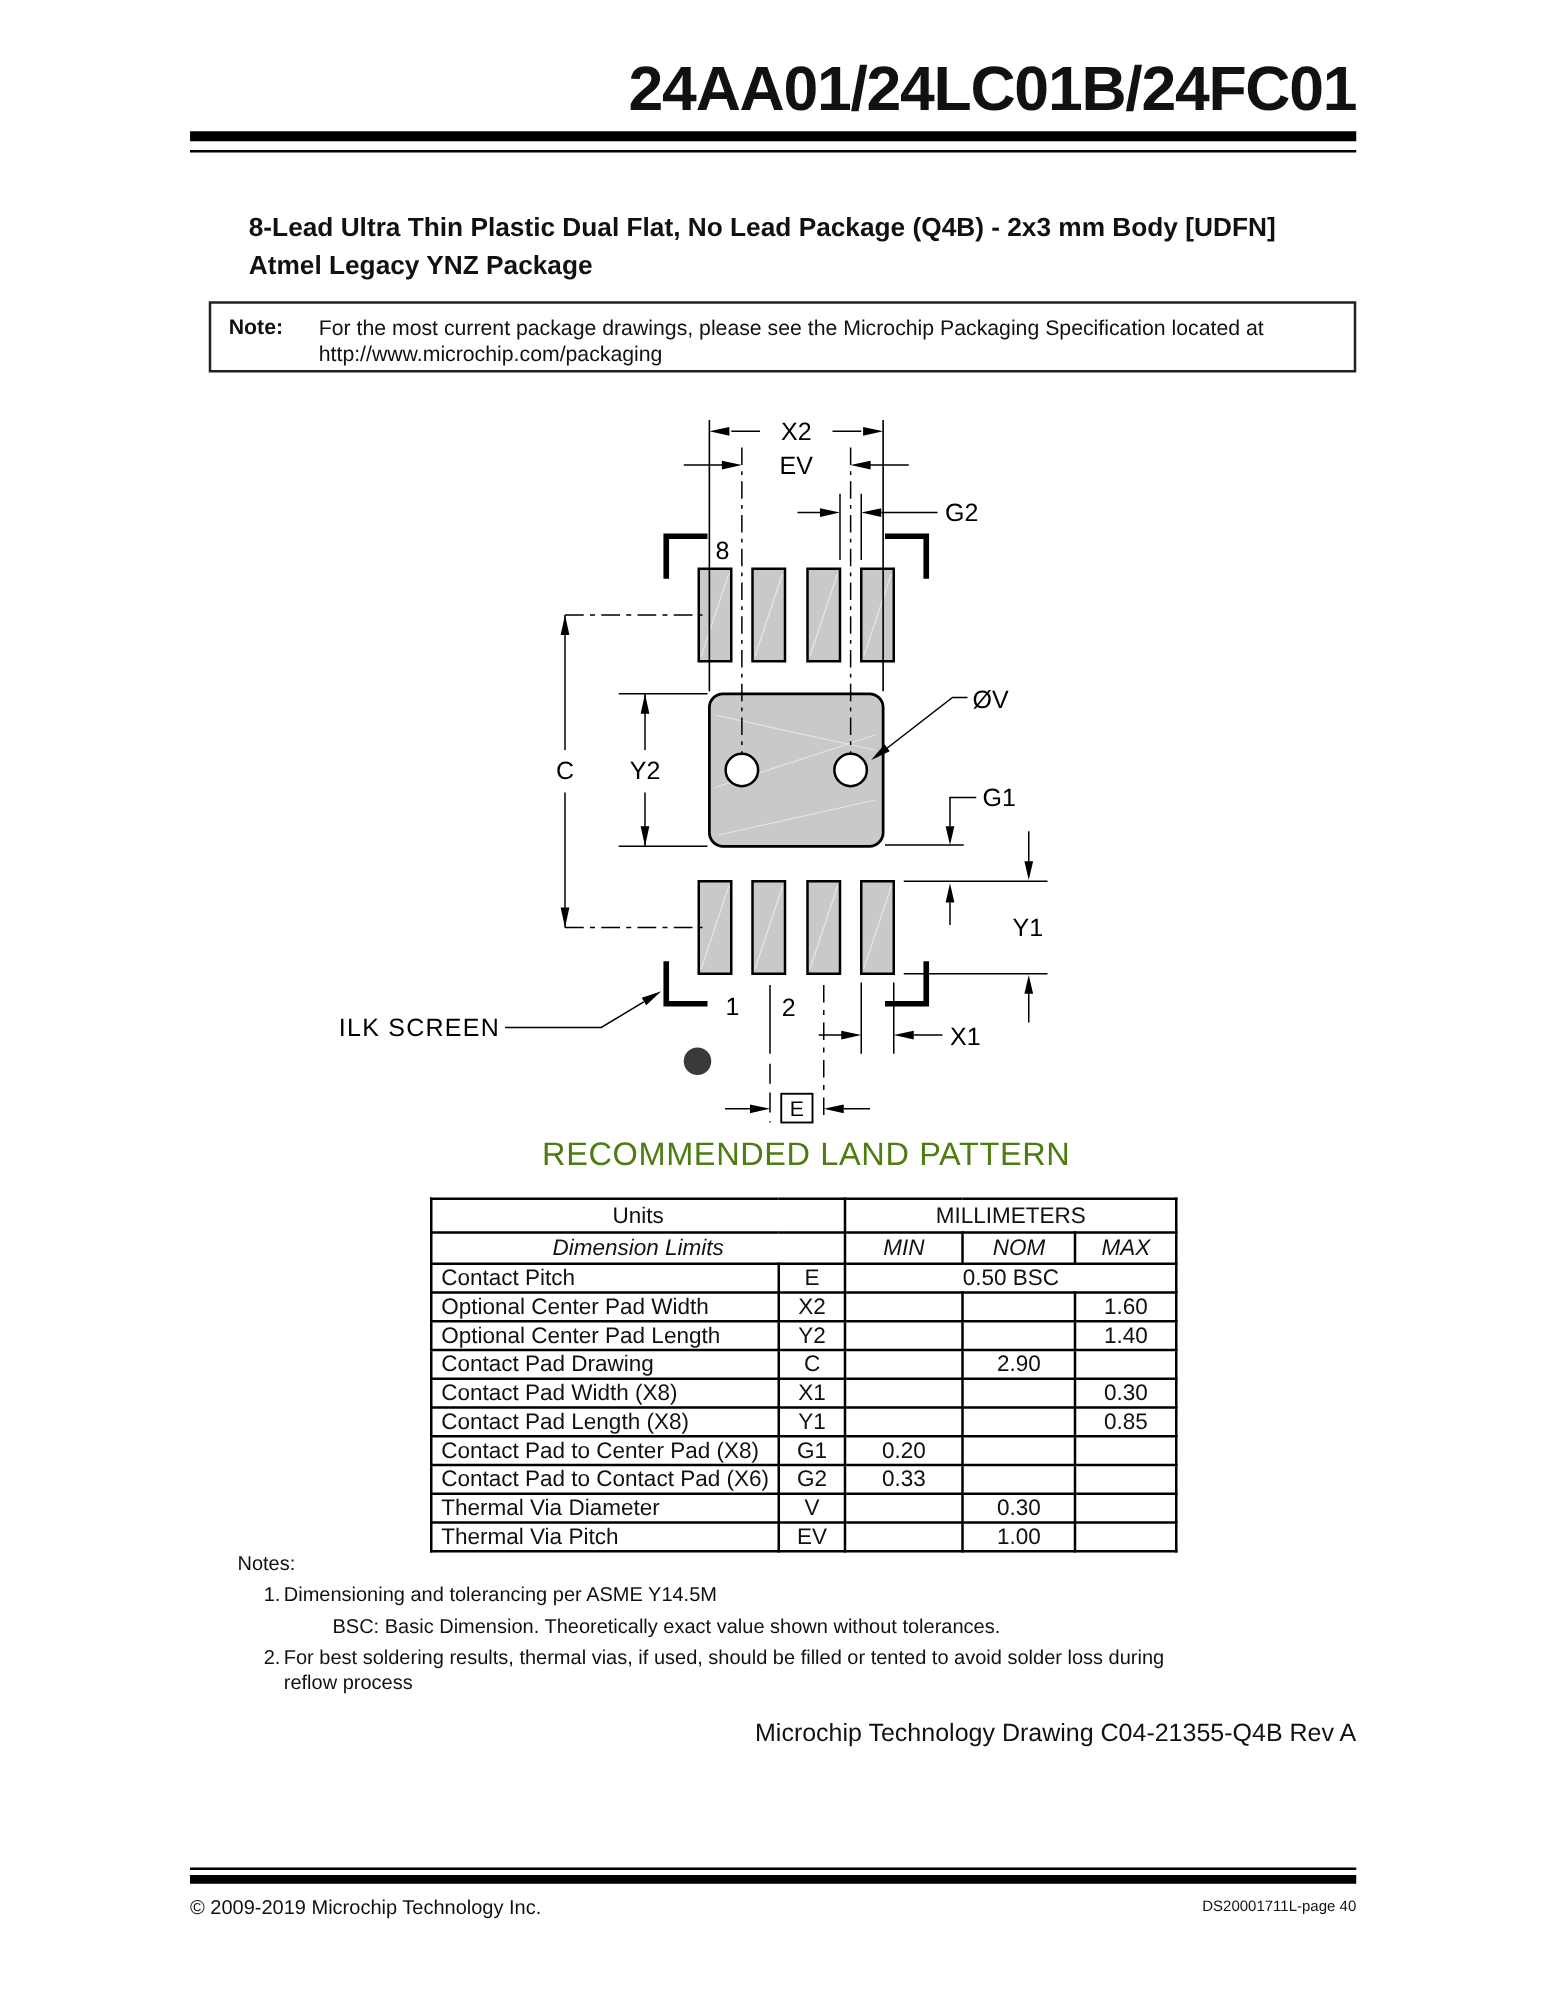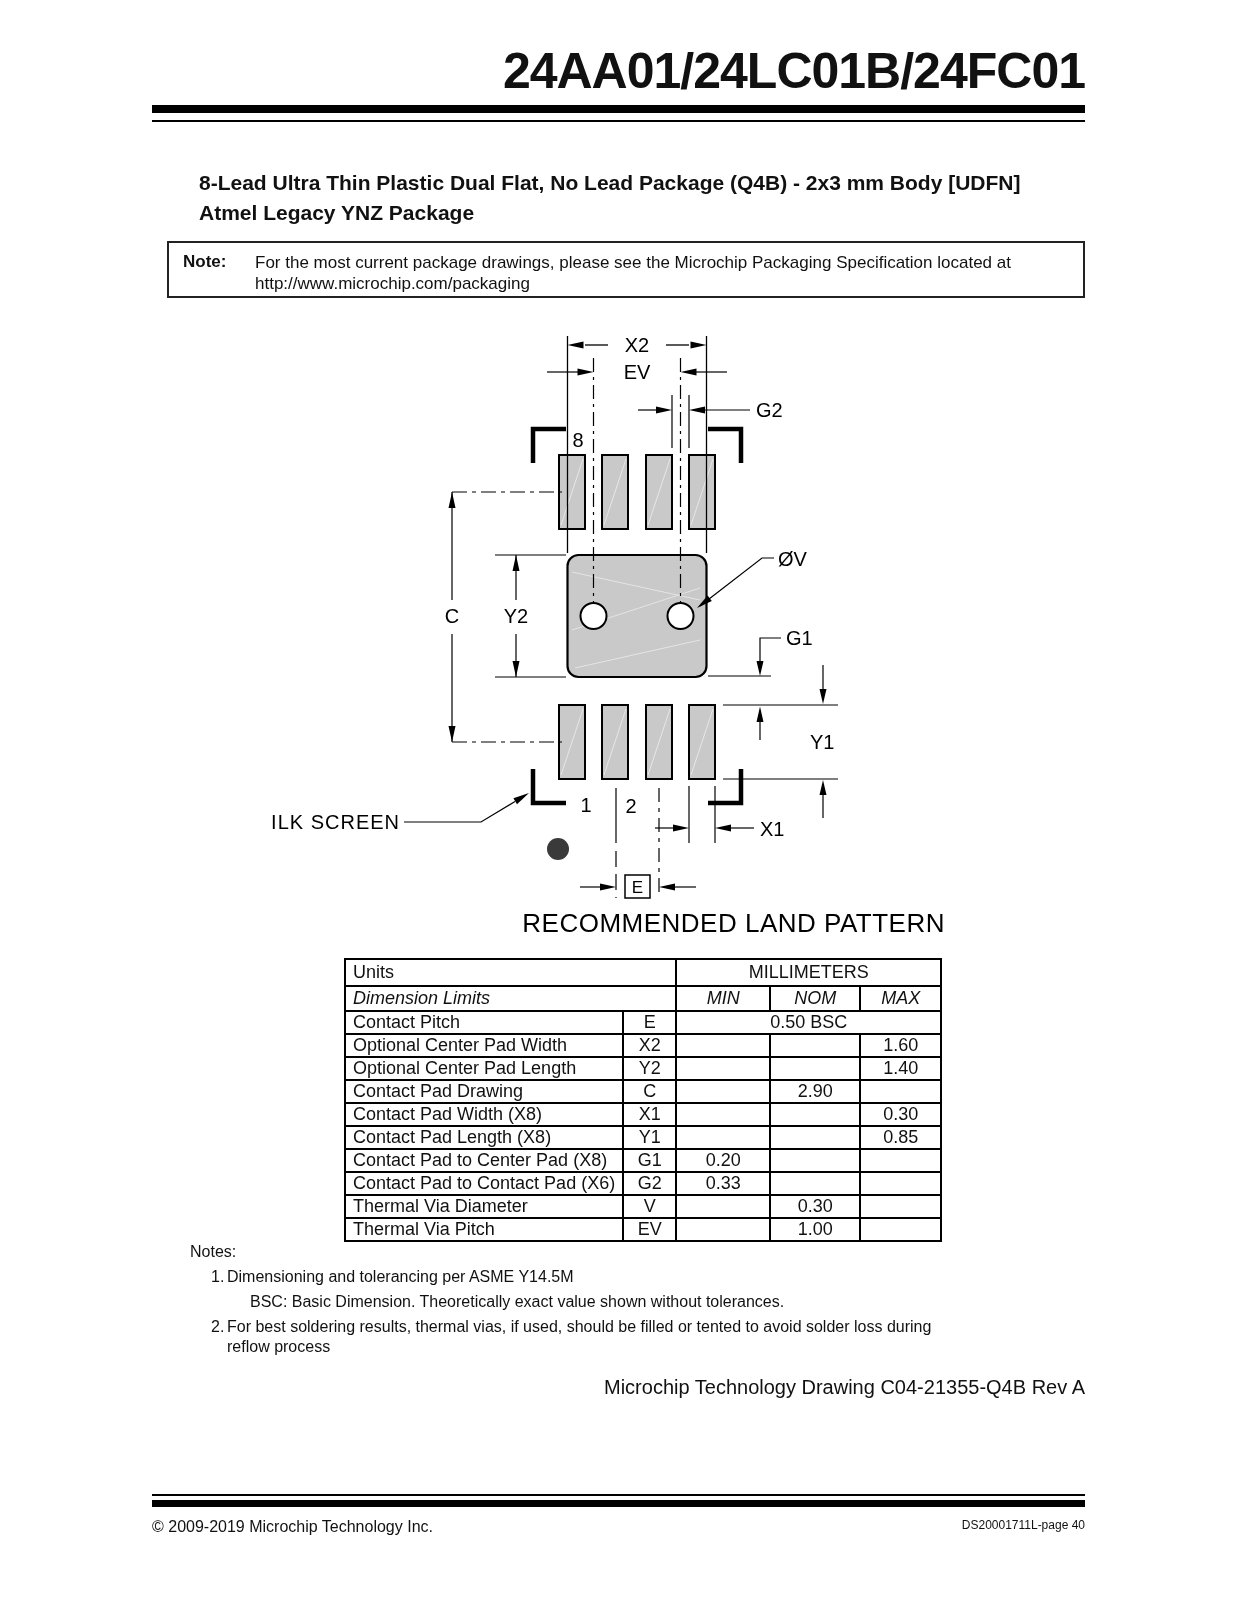--- a/index.html
+++ b/index.html
@@ -23,44 +23,44 @@
   }
   
   .note-box{
     top:241px;left:167px;width:914px;height:53px;border:2px solid #222;
   }
   .note-label{position:absolute;top:9px;left:14px;font-size:17px;font-weight:bold;}
   .note-text{position:absolute;top:9px;left:86px;font-size:17px;line-height:21px;width:810px;}
   
   .drawing-wrap{top:325px;left:270px;width:600px;height:580px;}
   .land-caption{
-    top:908px;left:345px;width:600px;text-align:right;font-size:26px;color:#000000;
+    top:908px;left:345px;width:600px;text-align:center;font-size:26px;color:#4d7c0f;
     letter-spacing:.5px;white-space:nowrap;
   }
   svg text{font-family:"Liberation Sans","DejaVu Sans",sans-serif;fill:#000;}
   
   table.dims{
     position:absolute;top:958px;left:344px;border-collapse:collapse;
     font-size:18px;table-layout:fixed;
   }
   table.dims td{
     border:2px solid #000;padding:0 7px;text-align:center;overflow:hidden;
     white-space:nowrap;height:21px;
   }
   table.dims tr.h1 td{height:25px;}
   table.dims tr.h2 td{height:23px;font-style:italic;}
-  table.dims td.ra{text-align:left;}
+  table.dims td.ra{text-align:center;}
   table.dims td.la{text-align:left;}
   
   .notes{top:1243px;left:190px;width:900px;font-size:16px;}
   .notes .nline{position:absolute;white-space:nowrap;}
   .n-title{top:0;left:0;}
   .n1-num{top:25px;left:21px;}
   .n1-text{top:25px;left:37px;}
-  .n1-sub{top:50px;left:60px;text-align:right;}
+  .n1-sub{top:50px;left:76px;text-align:right;}
   .n2-num{top:75px;left:21px;}
   .n2-text{top:75px;left:37px;}
   .n2-text2{top:95px;left:37px;}
   
   .credit{top:1376px;right:152px;font-size:20px;white-space:nowrap;}
   
   .rule-thin-bottom{top:1494px;height:2px;}
   .rule-thick-bottom{top:1500px;height:7px;}
   .footer-left{top:1518px;left:152px;font-size:16px;}
   .footer-right{top:1518px;right:152px;font-size:12px;}

